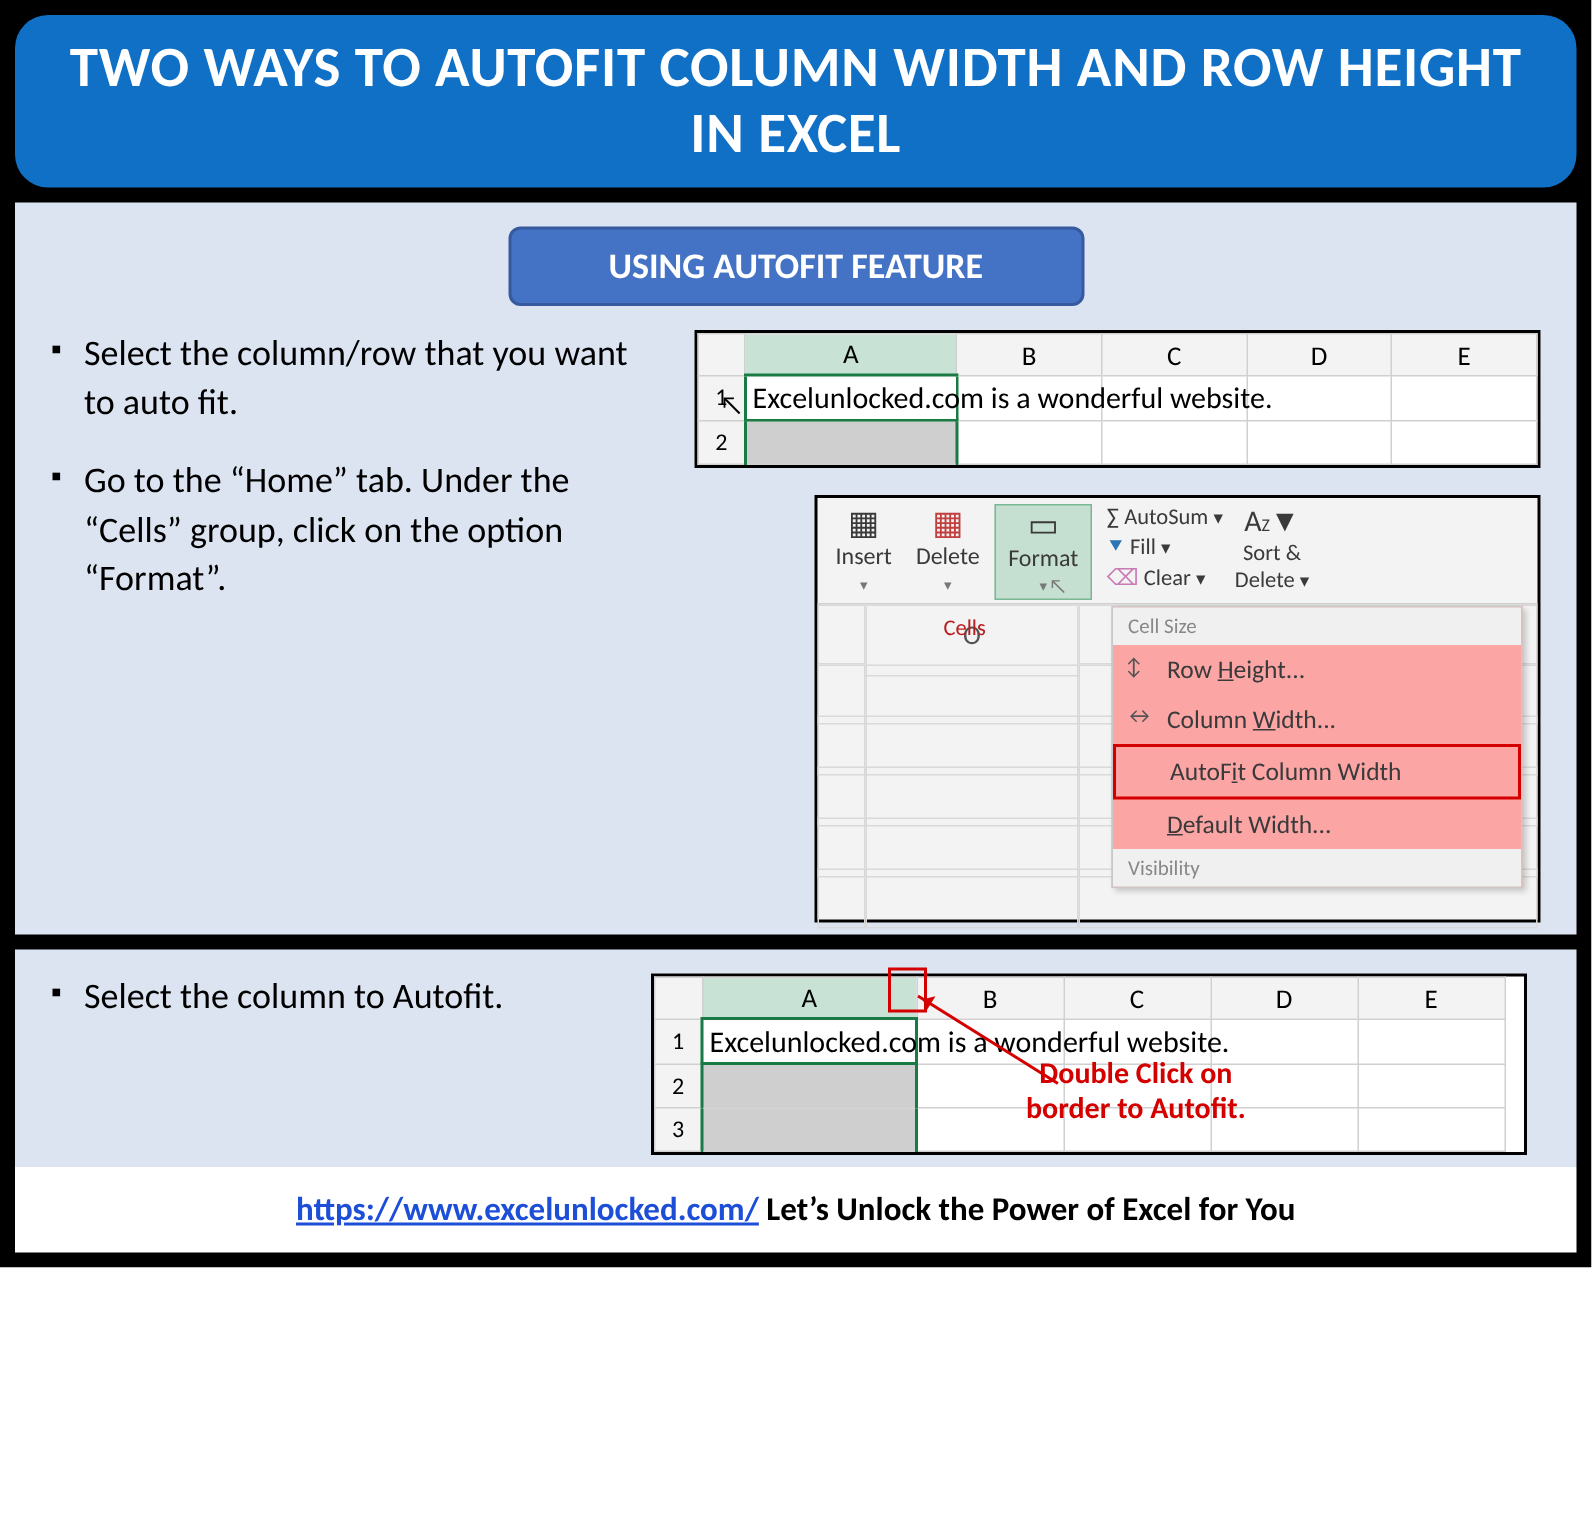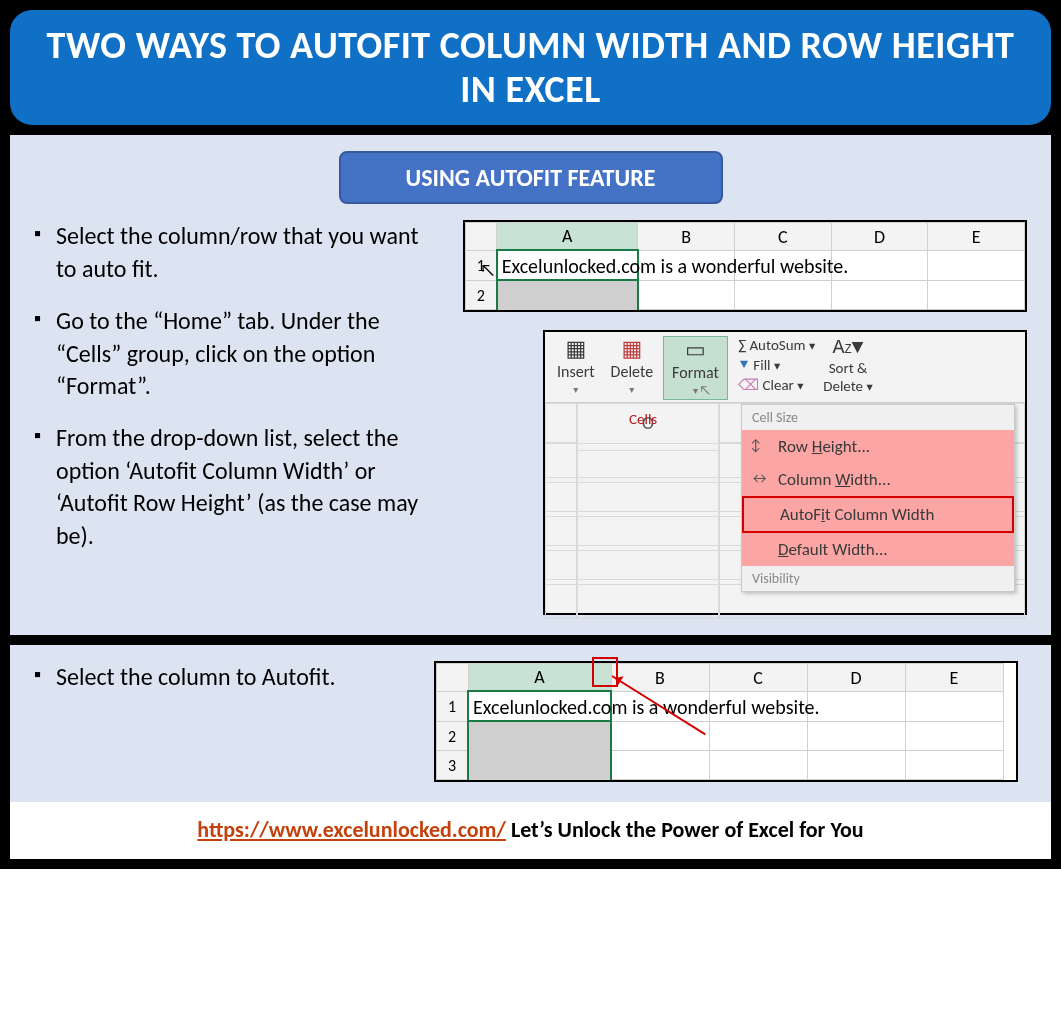--- a/index.html
+++ b/index.html
@@ -21,21 +21,21 @@
     font-weight: bold;
     font-size: 38px;
     line-height: 1.15;
     padding: 14px 20px;
     border-radius: 22px;
     letter-spacing: 0.5px;
   }
   .section {
     background: #dce4f2;
     margin-top: 10px;
-    padding: 16px 24px 20px 24px;
+    padding: 16px 24px 8px 24px;
   }
   .section-title {
     display: block;
     width: 380px;
     margin: 0 auto 16px auto;
     background: #4472c4;
     color: #fff;
     text-align: center;
     font-weight: bold;
     font-size: 24px;
@@ -221,38 +221,37 @@
   }
 
   .footer {
     background:#fff;
     text-align:center;
     font-size:22px;
     font-weight:bold;
     padding:14px 0 16px 0;
     color:#000;
   }
-  .footer a { color:#c2410c; }
+  .footer a { color:#1d4ed8; }
 </style>
 </head>
 <body>
 
 <div class="page">
 
   <div class="title-bar">TWO WAYS TO AUTOFIT COLUMN WIDTH AND ROW HEIGHT IN EXCEL</div>
 
   <div class="section">
     <div class="section-title">USING AUTOFIT FEATURE</div>
 
     <div class="row">
       <div class="bullets">
         <ul>
           <li>Select the column/row that you want to auto fit.</li>
           <li>Go to the “Home” tab. Under the “Cells” group, click on the option “Format”.</li>
-          <li>From the drop-down list, select the option ‘Autofit Column Width’ or ‘Autofit Row Height’ (as the case may be).</li>
         </ul>
       </div>
 
       <div class="illus-col">
 
         <div class="excel-grid" style="width:560px;">
           <table>
             <tbody>
                 <tr class="selColA">
               <th class="corner"></th>
@@ -301,21 +300,21 @@
               <span class="ic">▭</span>
               <span>Format</span>
               <small style="position:relative;">▾<span style="position:absolute;left:6px;top:-2px;font-size:14px;">↖</span></small>
             </div>
             <div class="edit-col">
               <span><span>∑</span> <span>AutoSum</span> <small>▾</small></span>
               <span><span style="color:#2e75b6;">⯆</span> <span>Fill</span> <small>▾</small></span>
               <span><span style="color:#c97bb5;">⌫</span> <span>Clear</span> <small>▾</small></span>
             </div>
             <div class="sortcol">
-              <span style="font-size:20px;font-family:Liberation Mono, monospace;">A<span style="font-size:12px;">Z</span>▼</span>
+              <span style="font-size:20px;">A<span style="font-size:12px;">Z</span>▼</span>
               <span>Sort &amp;</span>
               <span><span>Delete</span> <small>▾</small></span>
             </div>
           </div>
           <span class="cells-label">Cells</span>
 
           <div class="ribbon-sheet" style="height:40px;">
             <div class="sheetcell" style="flex:0 0 30px;"></div>
             <div class="sheetcell o">O</div>
             <div class="sheetcell"></div>
@@ -416,20 +415,24 @@
                     <td class="cell"></td>
                     <td class="cell"></td>
                     <td class="cell"></td>
                     <td class="cell"></td>
               </tr>
             </tbody>
               </table>
           </div>
           <div class="dc-mark"></div>
           <div class="dc-arrow"></div>
+          <div class="dc-label">
+            <div>Double Click on</div>
+            <div>border to Autofit.</div>
+          </div>
         </div>
       </div>
     </div>
   </div>
 
   <div class="footer">
     <a href="#">https://www.excelunlocked.com/</a><span> Let’s Unlock the Power of Excel for You</span>
   </div>
 
 </div>

